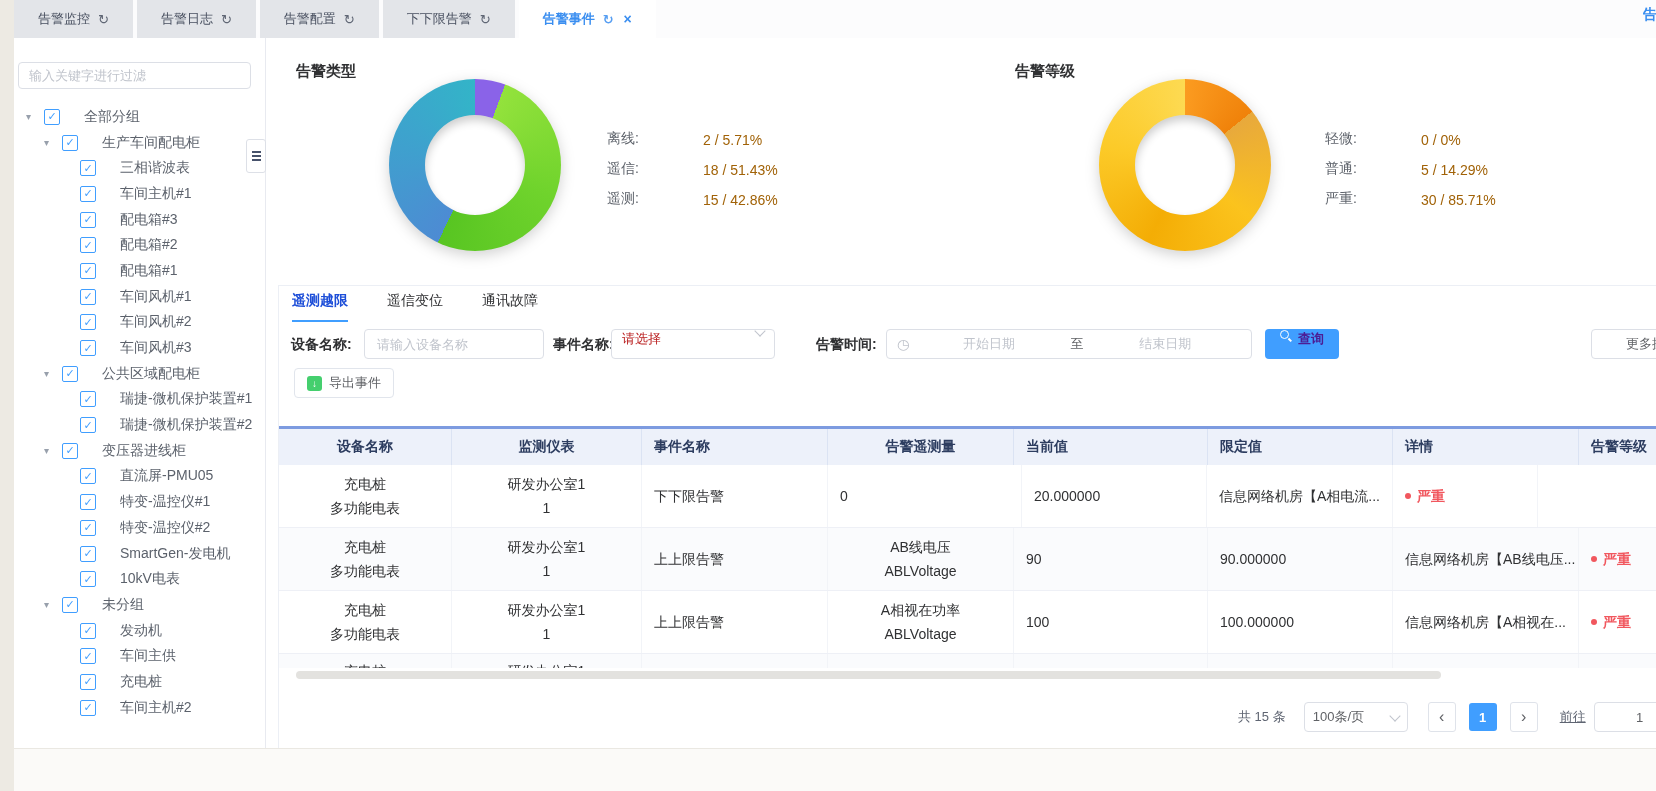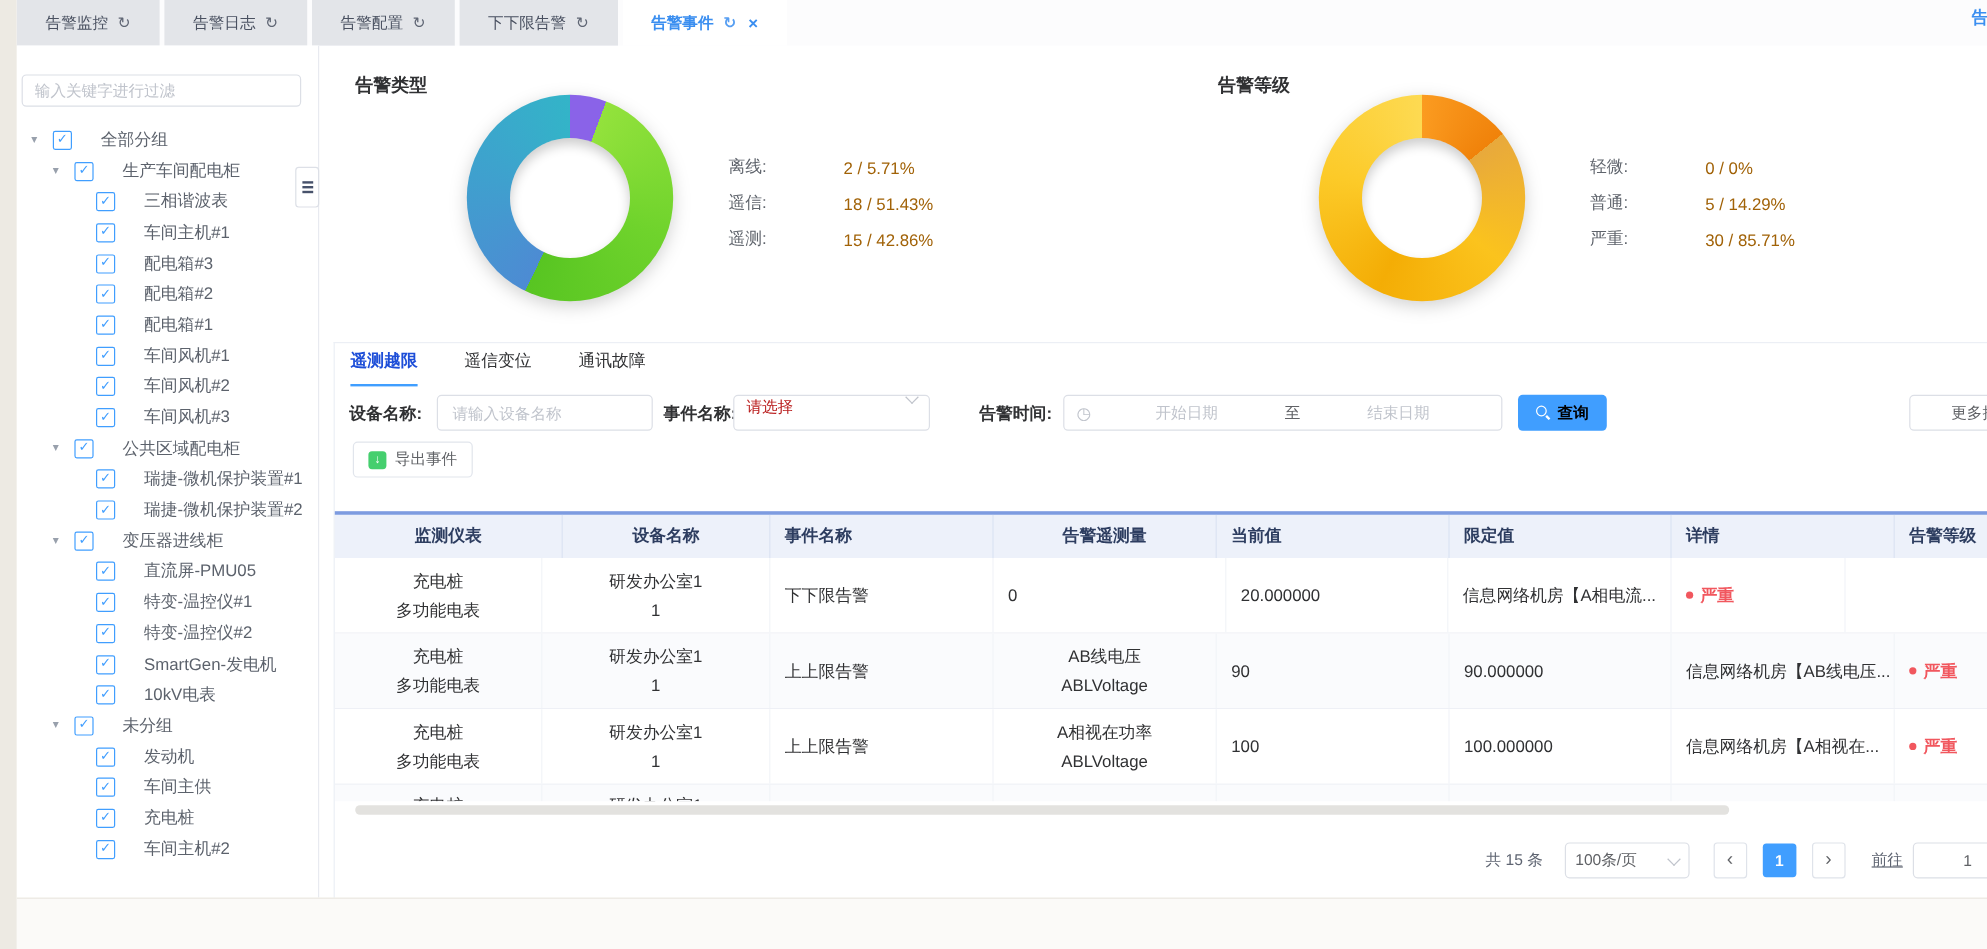--- a/index.html
+++ b/index.html
@@ -64,22 +64,22 @@
   .box{position:absolute;height:28px;border:1px solid #dcdfe6;border-radius:4px;background:#fff;box-sizing:content-box;}
   .inp{font-size:13px;color:#606266;padding:0 12px;outline:none;font-family:inherit;}
   .inp::placeholder{color:#c0c4cc;}
   .sel{display:flex;align-items:flex-start;justify-content:space-between;padding:0 10px;font-size:13px;color:#b91c1c;cursor:pointer;}
   .chev{width:7px;height:7px;border-right:1.5px solid #c0c4cc;border-bottom:1.5px solid #c0c4cc;
       transform:rotate(45deg);margin-top:-3px;flex:none;}
   .range{display:flex;align-items:center;font-size:13px;color:#c0c4cc;padding:0 10px;cursor:pointer;}
   .clock{font-size:14px;color:#c0c4cc;margin-right:4px;}
   .range .ph{flex:1;text-align:center;}
   .range .sep{color:#606266;padding:0 6px;}
-  .btn-primary{position:absolute;height:30px;background:#409eff;color:#000000;border:none;border-radius:4px;
-      display:flex;align-items:center;justify-content:center;gap:6px;font-size:13px;font-weight:bold;cursor:pointer;}
+  .btn-primary{position:absolute;height:30px;background:#409eff;color:#4c1d95;border:none;border-radius:4px;
+      display:flex;justify-content:center;gap:6px;font-size:13px;font-weight:bold;cursor:pointer;}
   .mag{width:12px;height:12px;position:relative;flex:none;}
   .mag::before{content:"";position:absolute;left:0;top:0;width:7px;height:7px;border:1.6px solid #fff;border-radius:50%;}
   .mag::after{content:"";position:absolute;left:8px;top:9px;width:4px;height:1.6px;background:#fff;transform:rotate(45deg);}
   .btn-more{line-height:28px;padding:0 14px;font-size:13px;color:#606266;text-align:center;cursor:pointer;}
 
   .export-btn{position:absolute;left:15px;top:82px;height:28px;border:1px solid #e1e5ec;border-radius:4px;
       background:#fff;display:flex;align-items:center;gap:7px;padding:0 12px;font-size:13px;color:#606266;cursor:pointer;}
   .export-icon{width:15px;height:15px;background:#45cf6e;border-radius:3px;color:#fff;display:flex;
       align-items:center;justify-content:center;font-size:10px;font-weight:bold;}
 
@@ -344,22 +344,22 @@
       <div class="box btn-more" style="left:1312px;width:92px">更多操作</div>
     </div>
 
     <div class="export-btn">
       <span class="export-icon">↓</span>
       <span>导出事件</span>
     </div>
 
     <div class="table">
       <div class="thead">
+          <div class="th c1 ctr">设备名称</div>
           <div class="th c2 ctr">监测仪表</div>
-          <div class="th c1 ctr">设备名称</div>
           <div class="th c3">事件名称</div>
           <div class="th c4 ctr">告警遥测量</div>
           <div class="th c5">当前值</div>
           <div class="th c6">限定值</div>
           <div class="th c7">详情</div>
           <div class="th c8">告警等级</div>
         </div>
       <div class="tbody">
           <div class="trow">
             <div class="td c1 ctr">

